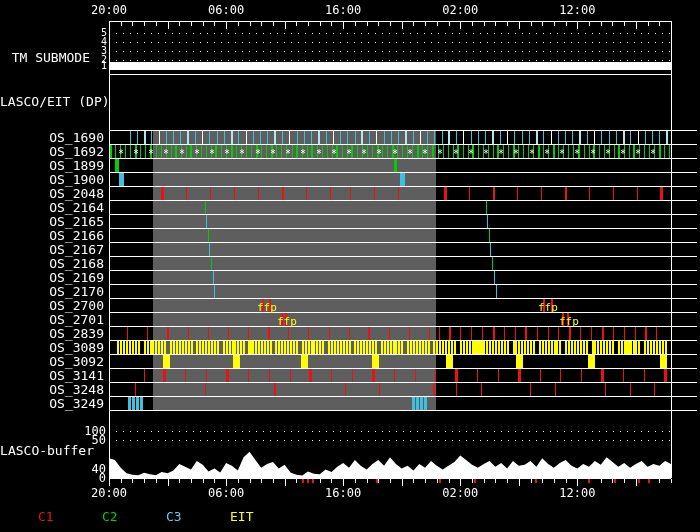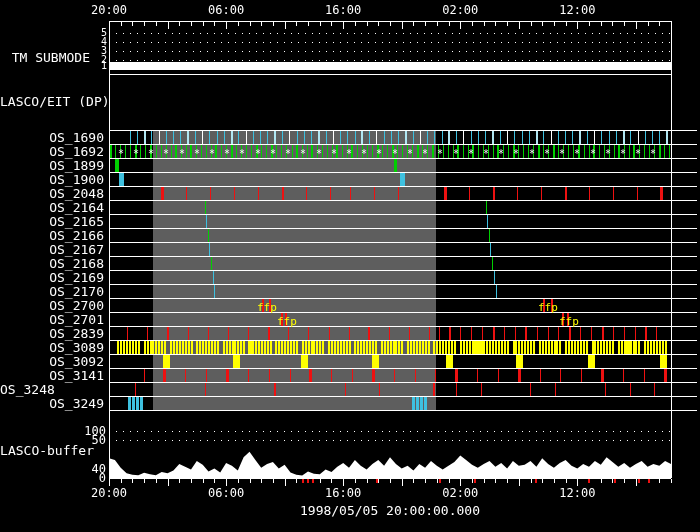--- a/index.html
+++ b/index.html
@@ -173,21 +173,21 @@
       <div style="position: absolute; left: 0px; top: 243px; width: 104px; text-align: right; font-size: 13px; line-height: 13px; white-space: pre;">OS_2167</div>
       <div style="position: absolute; left: 0px; top: 257px; width: 104px; text-align: right; font-size: 13px; line-height: 13px; white-space: pre;">OS_2168</div>
       <div style="position: absolute; left: 0px; top: 271px; width: 104px; text-align: right; font-size: 13px; line-height: 13px; white-space: pre;">OS_2169</div>
       <div style="position: absolute; left: 0px; top: 285px; width: 104px; text-align: right; font-size: 13px; line-height: 13px; white-space: pre;">OS_2170</div>
       <div style="position: absolute; left: 0px; top: 299px; width: 104px; text-align: right; font-size: 13px; line-height: 13px; white-space: pre;">OS_2700</div>
       <div style="position: absolute; left: 0px; top: 313px; width: 104px; text-align: right; font-size: 13px; line-height: 13px; white-space: pre;">OS_2701</div>
       <div style="position: absolute; left: 0px; top: 327px; width: 104px; text-align: right; font-size: 13px; line-height: 13px; white-space: pre;">OS_2839</div>
       <div style="position: absolute; left: 0px; top: 341px; width: 104px; text-align: right; font-size: 13px; line-height: 13px; white-space: pre;">OS_3089</div>
       <div style="position: absolute; left: 0px; top: 355px; width: 104px; text-align: right; font-size: 13px; line-height: 13px; white-space: pre;">OS_3092</div>
       <div style="position: absolute; left: 0px; top: 369px; width: 104px; text-align: right; font-size: 13px; line-height: 13px; white-space: pre;">OS_3141</div>
-      <div style="position: absolute; left: 0px; top: 383px; width: 104px; font-size: 13px; line-height: 13px; white-space: pre;">OS_3248</div>
+      <div style="position: absolute; left: 0px; top: 383px; width: 104px; text-align: right; font-size: 13px; line-height: 13px; white-space: pre;">OS_3248</div>
       <div style="position: absolute; left: 0px; top: 397px; width: 104px; text-align: right; font-size: 13px; line-height: 13px; white-space: pre;">OS_3249</div>
       <div style="position: absolute; left: 109px; top: 131px; width: 562px; height: 280px; overflow: hidden;">
         <div style="position: absolute; left: 21px; top: 0px; width: 1px; height: 13px; background: rgb(62, 193, 224);"></div>
         <div style="position: absolute; left: 28px; top: 0px; width: 1px; height: 13px; background: rgb(62, 193, 224);"></div>
         <div style="position: absolute; left: 35px; top: 0px; width: 2px; height: 13px; background: rgb(176, 230, 242);"></div>
         <div style="position: absolute; left: 42px; top: 0px; width: 1px; height: 13px; background: rgb(62, 193, 224);"></div>
         <div style="position: absolute; left: 50px; top: 0px; width: 1px; height: 13px; background: rgb(255, 255, 255);"></div>
         <div style="position: absolute; left: 57px; top: 0px; width: 1px; height: 13px; background: rgb(62, 193, 224);"></div>
         <div style="position: absolute; left: 64px; top: 0px; width: 1px; height: 13px; background: rgb(62, 193, 224);"></div>
         <div style="position: absolute; left: 71px; top: 0px; width: 1px; height: 13px; background: rgb(62, 193, 224);"></div>
@@ -738,14 +738,19 @@
       <div style="position: absolute; left: 474px; top: 479px; width: 2px; height: 4px; background: rgb(238, 17, 17);"></div>
       <div style="position: absolute; left: 535px; top: 479px; width: 2px; height: 4px; background: rgb(238, 17, 17);"></div>
       <div style="position: absolute; left: 588px; top: 479px; width: 2px; height: 4px; background: rgb(238, 17, 17);"></div>
       <div style="position: absolute; left: 614px; top: 479px; width: 2px; height: 4px; background: rgb(238, 17, 17);"></div>
       <div style="position: absolute; left: 638px; top: 479px; width: 2px; height: 4px; background: rgb(238, 17, 17);"></div>
       <div style="position: absolute; left: 648px; top: 479px; width: 2px; height: 4px; background: rgb(238, 17, 17);"></div>
     </div>
   <div class="txt rlabel" style="left:0;top:51px;width:90px;">TM SUBMODE</div>
   <div class="txt rlabel" style="left:0;top:95px;width:104px;">LASCO/EIT (DP)</div>
   <div class="txt rlabel" style="left:0;top:444px;width:94px;">LASCO-buffer</div>
-  <div id="timestamp">1998/05/05 20:00:00.000</div>
+  <div id="legend" style="left:0;top:509px;width:330px;height:18px;">
+      <span style="position: absolute; left: 38px; top: 0px; font-size: 13px; color: rgb(238, 17, 17);">C1</span>
+      <span style="position: absolute; left: 102px; top: 0px; font-size: 13px; color: rgb(0, 208, 0);">C2</span>
+      <span style="position: absolute; left: 166px; top: 0px; font-size: 13px; color: rgb(102, 204, 238);">C3</span>
+      <span style="position: absolute; left: 230px; top: 0px; font-size: 13px; color: rgb(255, 255, 0);">EIT</span>
+    </div>
 </div>
 
 </body></html>

